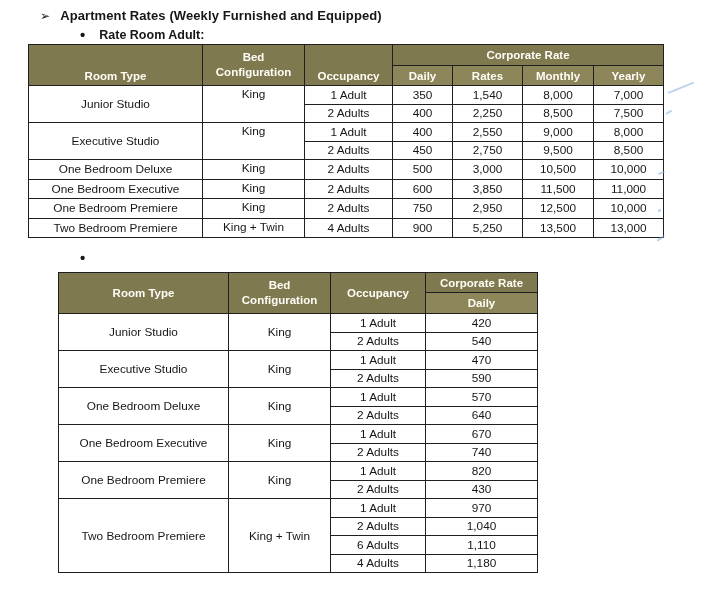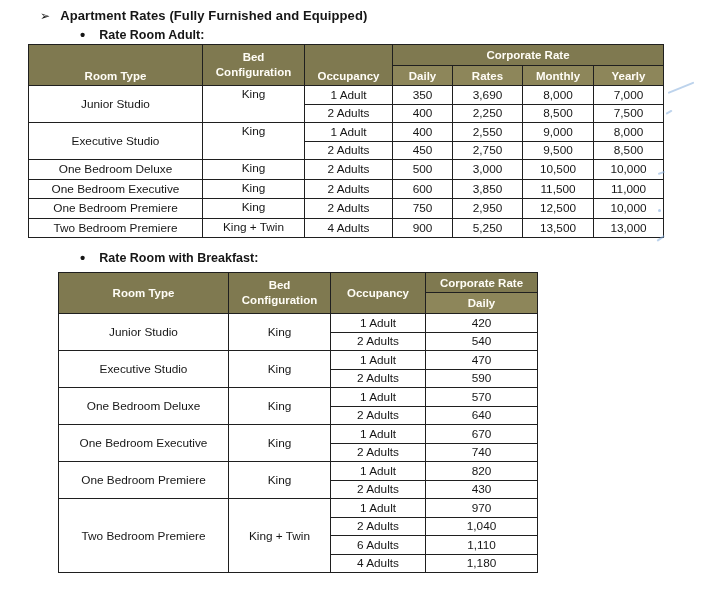--- a/index.html
+++ b/index.html
@@ -69,21 +69,21 @@
     width:3px;height:3px;
   }
 </style>
 </head>
 <body>
 
 <div>
 
   <div class="heading">
     <span class="arrow">➢</span>
-    <span>Apartment Rates (Fully Furnished and Equipped)</span>
+    <span>Apartment Rates (Weekly Furnished and Equipped)</span>
   </div>
 
   <div class="sub-label" id="label1">
     <span class="dot">•</span>
     <span>Rate Room Adult:</span>
   </div>
 
   <table class="rates t1" id="table1">
       <colgroup>
         <col style="width: 174px;">
@@ -107,21 +107,21 @@
           <th class="rate-col">Monthly</th>
           <th class="rate-col">Yearly</th>
         </tr>
       </thead>
       <tbody>
         <tr>
           <td class="room" rowspan="2">Junior Studio</td>
           <td class="bed" rowspan="2">King</td>
           <td class="occ">1 Adult</td>
           <td class="rate">350</td>
-          <td class="rate">3,690</td>
+          <td class="rate">1,540</td>
           <td class="rate">8,000</td>
           <td class="rate">7,000</td>
         </tr>
         <tr>
           <td class="occ">2 Adults</td>
           <td class="rate">400</td>
           <td class="rate">2,250</td>
           <td class="rate">8,500</td>
           <td class="rate">7,500</td>
         </tr>
@@ -175,21 +175,20 @@
           <td class="rate">900</td>
           <td class="rate">5,250</td>
           <td class="rate">13,500</td>
           <td class="rate">13,000</td>
         </tr>
       </tbody>
     </table>
 
   <div class="sub-label" id="label2">
     <span class="dot">•</span>
-    <span>Rate Room with Breakfast:</span>
   </div>
 
   <table class="rates t2" id="table2">
       <colgroup>
         <col style="width: 170px;">
         <col style="width: 102px;">
         <col style="width: 95px;">
         <col style="width: 112px;">
       </colgroup>
       <thead>

